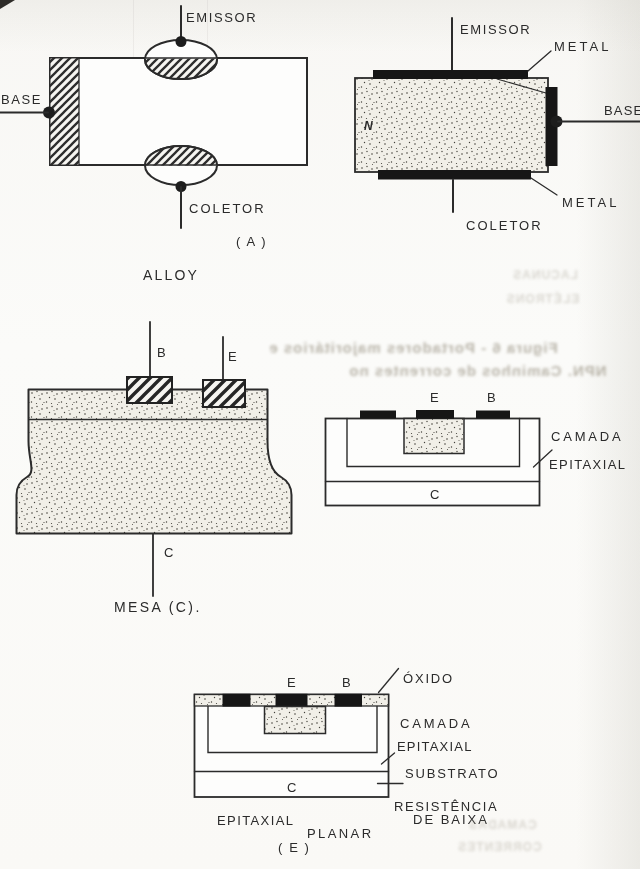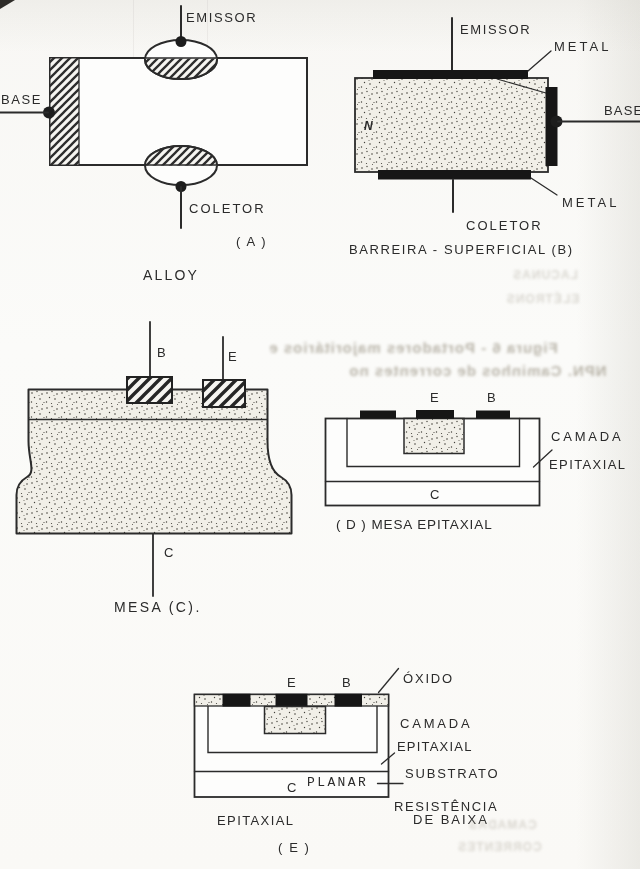--- a/index.html
+++ b/index.html
@@ -149,45 +149,43 @@
   <div class="lbl" style="left:189px;top:201px;letter-spacing:2px;">COLETOR</div>
   <div class="lbl" style="left:236px;top:234px;">( A )</div>
   <div class="lbl big" style="left:143px;top:267px;letter-spacing:2.2px;">ALLOY</div>
 
   <div class="lbl" style="left:460px;top:22px;">EMISSOR</div>
   <div class="lbl" style="left:554px;top:39px;letter-spacing:3px;">METAL</div>
   <div class="lbl" style="left:604px;top:103px;letter-spacing:1.2px;">BASE</div>
   <div class="lbl slant" style="left:364px;top:119px;">N</div>
   <div class="lbl" style="left:562px;top:195px;letter-spacing:3px;">METAL</div>
   <div class="lbl" style="left:466px;top:218px;letter-spacing:2px;">COLETOR</div>
-  <div class="lbl" style="left:349px;top:242px;">BARREIRA - SUPERFICIAL (B)</div>
 
   <div class="lbl" style="left:157px;top:345px;">B</div>
   <div class="lbl" style="left:228px;top:349px;">E</div>
   <div class="lbl" style="left:164px;top:545px;">C</div>
   <div class="lbl big" style="left:114px;top:599px;letter-spacing:2.4px;">MESA (C).</div>
 
   <div class="lbl" style="left:430px;top:390px;">E</div>
   <div class="lbl" style="left:487px;top:390px;">B</div>
   <div class="lbl" style="left:430px;top:487px;">C</div>
   <div class="lbl" style="left:551px;top:429px;letter-spacing:2.8px;">CAMADA</div>
   <div class="lbl" style="left:549px;top:457px;letter-spacing:1.4px;">EPITAXIAL</div>
-  <div class="lbl" style="left:336px;top:517px;letter-spacing:0.9px;font-size:13.5px;">( D ) MESA EPITAXIAL</div>
 
   <div class="lbl" style="left:403px;top:651px;letter-spacing:1.8px;margin-top:20px;">ÓXIDO</div>
   <div class="lbl" style="left:287px;top:675px;">E</div>
   <div class="lbl" style="left:342px;top:675px;">B</div>
   <div class="lbl" style="left:287px;top:780px;">C</div>
   <div class="lbl" style="left:400px;top:716px;letter-spacing:2.8px;">CAMADA</div>
   <div class="lbl" style="left:397px;top:739px;letter-spacing:1.2px;">EPITAXIAL</div>
   <div class="lbl" style="left:405px;top:766px;letter-spacing:1.8px;text-align:right;">SUBSTRATO</div>
   <div class="lbl" style="left:413px;top:792px;letter-spacing:2px;margin-top:20px;">DE BAIXA</div>
   <div class="lbl" style="left:394px;top:799px;letter-spacing:1.6px;">RESISTÊNCIA</div>
   <div class="lbl" style="left:217px;top:813px;letter-spacing:1.4px;">EPITAXIAL</div>
-  <div class="lbl" style="left:307px;top:775px;letter-spacing:2.4px;font-family:Liberation Mono, monospace;">PLANAR</div>
+  <div class="lbl" style="left:307px;top:826px;letter-spacing:2.4px;">PLANAR</div>
   <div class="lbl" style="left:278px;top:840px;">( E )</div>
 
   <div class="bleed faint" style="left:470px;top:268px;width:150px;">LACUNAS</div>
   <div class="bleed faint" style="left:460px;top:292px;width:165px;">ELÉTRONS</div>
   <div class="bleed strong" style="left:188px;top:339px;width:450px;">Figura 6 - Portadores majoritários e</div>
   <div class="bleed strong" style="left:330px;top:362px;width:295px;">NPN. Caminhos de correntes no</div>
   <div class="bleed faint" style="left:445px;top:818px;width:115px;">CAMADAS</div>
   <div class="bleed faint" style="left:432px;top:840px;width:135px;">CORRENTES</div>
 
 </div>

